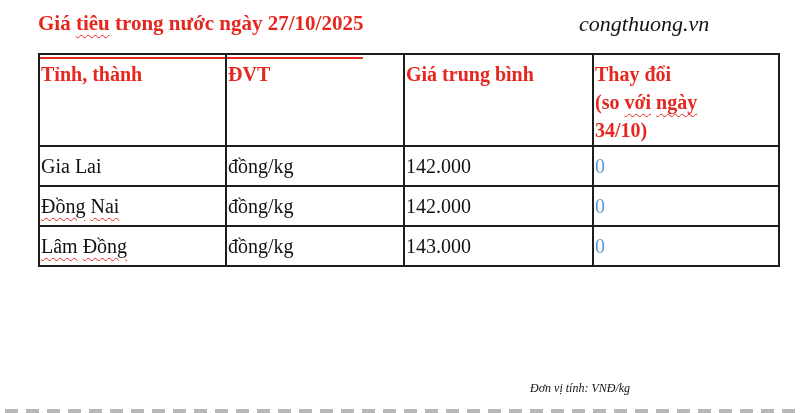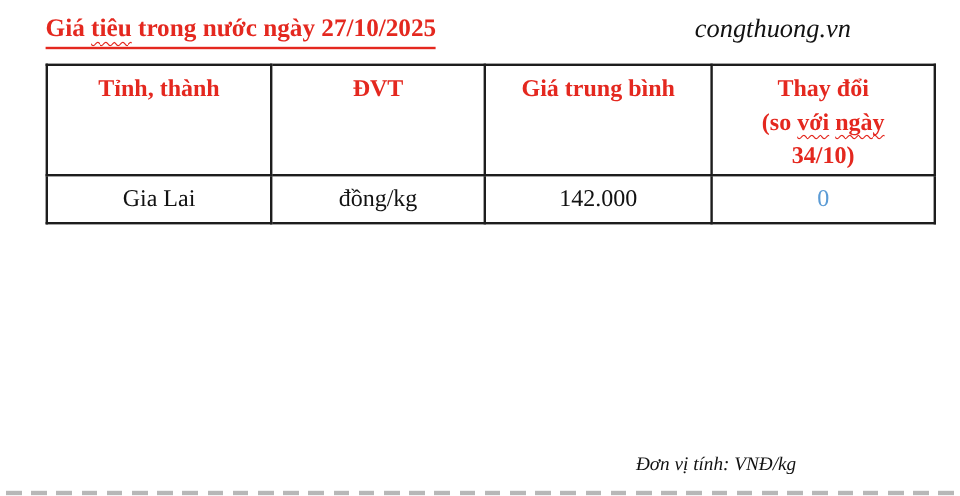--- a/index.html
+++ b/index.html
@@ -15,59 +15,59 @@
     background:#ffffff;
     overflow:hidden;
     font-family:"Liberation Serif","DejaVu Serif",serif;
     color:var(--ink);
   }
   .title{
     position:absolute;left:38px;top:9px;margin:0;
     font-size:21px;line-height:28px;font-weight:bold;
     color:var(--red);
     border-bottom:2px solid var(--red);
-    padding-bottom:2px;
+    padding-bottom:20px;
     white-space:nowrap;
   }
   .sp{
     text-decoration-line:underline;
     text-decoration-style:wavy;
     text-decoration-color:var(--red);
     text-decoration-thickness:1px;
     text-underline-offset:4px;
   }
   .source{
     position:absolute;left:579px;top:10px;
     font-style:italic;font-size:22px;line-height:28px;color:#121212;
     white-space:nowrap;
   }
   table.price-table{
     position:absolute;left:38px;top:53px;width:740px;
     border-collapse:collapse;table-layout:fixed;
   }
   .price-table th,.price-table td{
     border:2px solid var(--border);
-    text-align:center;
+    text-align:left;
     font-size:20px;
     overflow:hidden;
   }
   .price-table thead tr{height:88px;}
   .price-table th{
     color:var(--red);
     font-weight:bold;
     vertical-align:top;
     padding-top:5px;
     line-height:28px;
   }
   .price-table tbody tr{height:40px;}
   .price-table td{vertical-align:middle;color:#121212;margin-top:30px;}
   .price-table td.change-cell{color:var(--blue);}
   .unit-note{
     position:absolute;left:530px;top:376px;
-    font-style:italic;font-size:16px;line-height:24px;color:#121212;
+    font-style:italic;font-size:12px;line-height:24px;color:#121212;
     white-space:nowrap;
   }
   .bottom-dashes{
     position:absolute;left:5px;right:5px;bottom:0;height:4px;
     background:repeating-linear-gradient(90deg,#ababab 0 13px,transparent 13px 21px);
     opacity:.85;
   }
 </style>
 </head>
 <body>
@@ -103,20 +103,32 @@
         </th>
       </tr>
     </thead>
     <tbody>
         <tr>
           <td><span>Gia Lai</span></td>
           <td>đồng/kg</td>
           <td>142.000</td>
           <td class="change-cell">0</td>
         </tr>
+        <tr>
+          <td><span class="sp">Đồng</span><span> </span><span class="sp">Nai</span></td>
+          <td>đồng/kg</td>
+          <td>142.000</td>
+          <td class="change-cell">0</td>
+        </tr>
+        <tr>
+          <td><span class="sp">Lâm</span><span> </span><span class="sp">Đồng</span></td>
+          <td>đồng/kg</td>
+          <td>143.000</td>
+          <td class="change-cell">0</td>
+        </tr>
       </tbody>
   </table>
 
   <div class="unit-note">Đơn vị tính: VNĐ/kg</div>
 
   <div class="bottom-dashes"></div>
 
 </div>
 
 </body></html>

